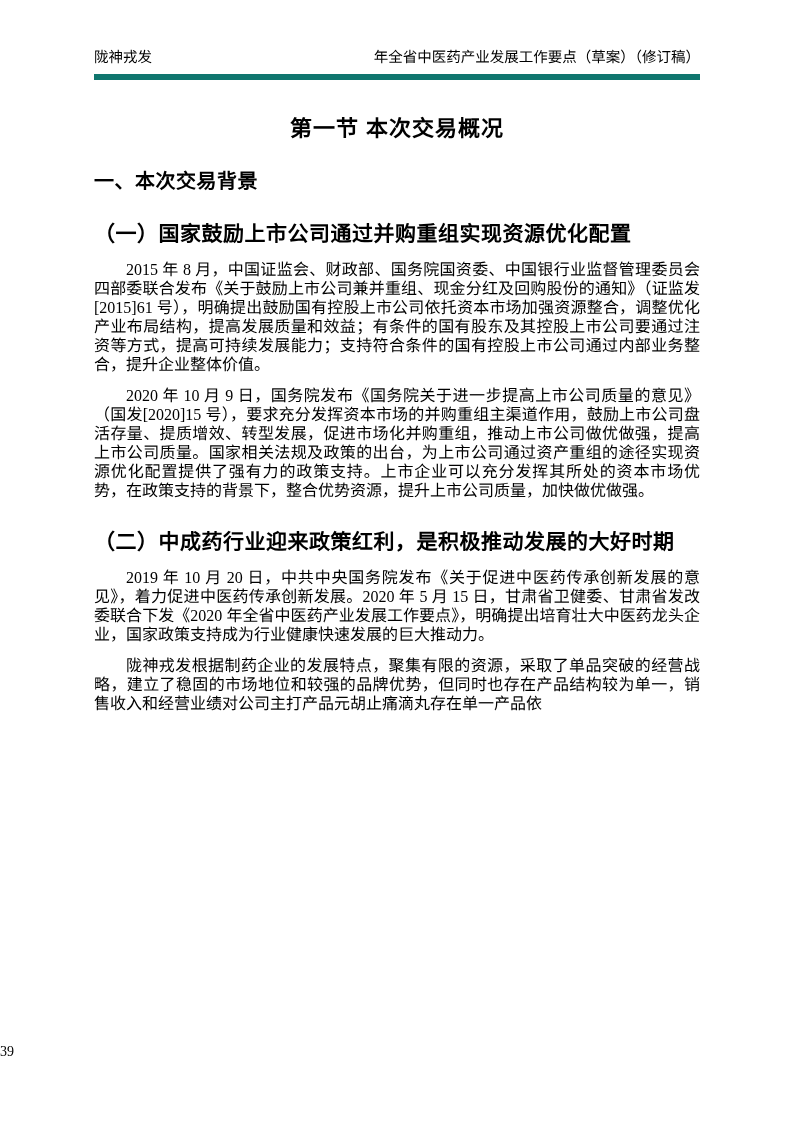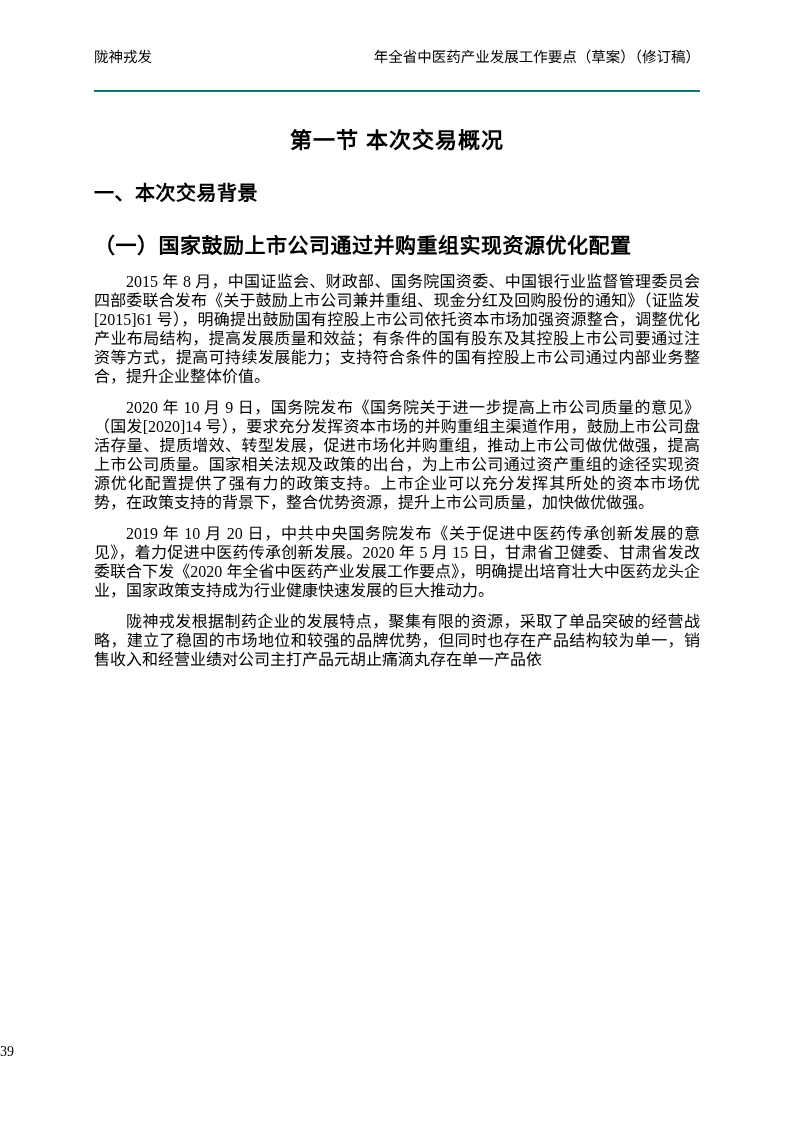--- a/index.html
+++ b/index.html
@@ -18,22 +18,22 @@
     color: #000000;
     overflow: hidden;
   }
   .doc-header {
     display: flex;
     justify-content: space-between;
     align-items: flex-end;
     font-family: "Liberation Serif", "DejaVu Serif", serif;
     font-size: 14.5px;
     line-height: 18px;
-    padding-bottom: 24px;
-    border-bottom: 2px solid #0f766e;
+    padding-bottom: 8px;
+    border-bottom: 6px solid #0f766e;
   }
   .doc-header .hdr-left { white-space: nowrap; }
   .doc-header .hdr-right { white-space: nowrap; }
   .chapter-title {
     margin: 36px 0 0 0;
     text-align: center;
     font-family: "Liberation Sans", "DejaVu Sans", sans-serif;
     font-weight: bold;
     font-size: 22px;
     line-height: 26px;
@@ -84,24 +84,25 @@
     <span class="hdr-right">年全省中医药产业发展工作要点（草案）（修订稿）</span>
   </div>
 
   <div class="chapter-title">第一节 本次交易概况</div>
 
   <h2 class="level1">一、本次交易背景</h2>
 
   <div>
     <h3 class="level2">（一）国家鼓励上市公司通过并购重组实现资源优化配置</h3>
     <p class="body-para">2015 年 8 月，中国证监会、财政部、国务院国资委、中国银行业监督管理委员会四部委联合发布《关于鼓励上市公司兼并重组、现金分红及回购股份的通知》（证监发[2015]61 号），明确提出鼓励国有控股上市公司依托资本市场加强资源整合，调整优化产业布局结构，提高发展质量和效益；有条件的国有股东及其控股上市公司要通过注资等方式，提高可持续发展能力；支持符合条件的国有控股上市公司通过内部业务整合，提升企业整体价值。</p>
-    <p class="body-para">2020 年 10 月 9 日，国务院发布《国务院关于进一步提高上市公司质量的意见》（国发[2020]14 号），要求充分发挥资本市场的并购重组主渠道作用，鼓励上市公司盘活存量、提质增效、转型发展，促进市场化并购重组，推动上市公司做优做强，提高上市公司质量。国家相关法规及政策的出台，为上市公司通过资产重组的途径实现资源优化配置提供了强有力的政策支持。上市企业可以充分发挥其所处的资本市场优势，在政策支持的背景下，整合优势资源，提升上市公司质量，加快做优做强。</p>
+    <p class="body-para">2020 年 10 月 9 日，国务院发布《国务院关于进一步提高上市公司质量的意见》（国发[2020]15 号），要求充分发挥资本市场的并购重组主渠道作用，鼓励上市公司盘活存量、提质增效、转型发展，促进市场化并购重组，推动上市公司做优做强，提高上市公司质量。国家相关法规及政策的出台，为上市公司通过资产重组的途径实现资源优化配置提供了强有力的政策支持。上市企业可以充分发挥其所处的资本市场优势，在政策支持的背景下，整合优势资源，提升上市公司质量，加快做优做强。</p>
   </div>
 
   <div>
+    <h3 class="level2">（二）中成药行业迎来政策红利，是积极推动发展的大好时期</h3>
     <p class="body-para">2019 年 10 月 20 日，中共中央国务院发布《关于促进中医药传承创新发展的意见》，着力促进中医药传承创新发展。2020 年 5 月 15 日，甘肃省卫健委、甘肃省发改委联合下发《2020 年全省中医药产业发展工作要点》，明确提出培育壮大中医药龙头企业，国家政策支持成为行业健康快速发展的巨大推动力。</p>
   </div>
 
   <div>
     <p class="body-para">陇神戎发根据制药企业的发展特点，聚集有限的资源，采取了单品突破的经营战略，建立了稳固的市场地位和较强的品牌优势，但同时也存在产品结构较为单一，销售收入和经营业绩对公司主打产品元胡止痛滴丸存在单一产品依</p>
   </div>
 
   <div class="page-footer">
     <span>39</span>
   </div>

